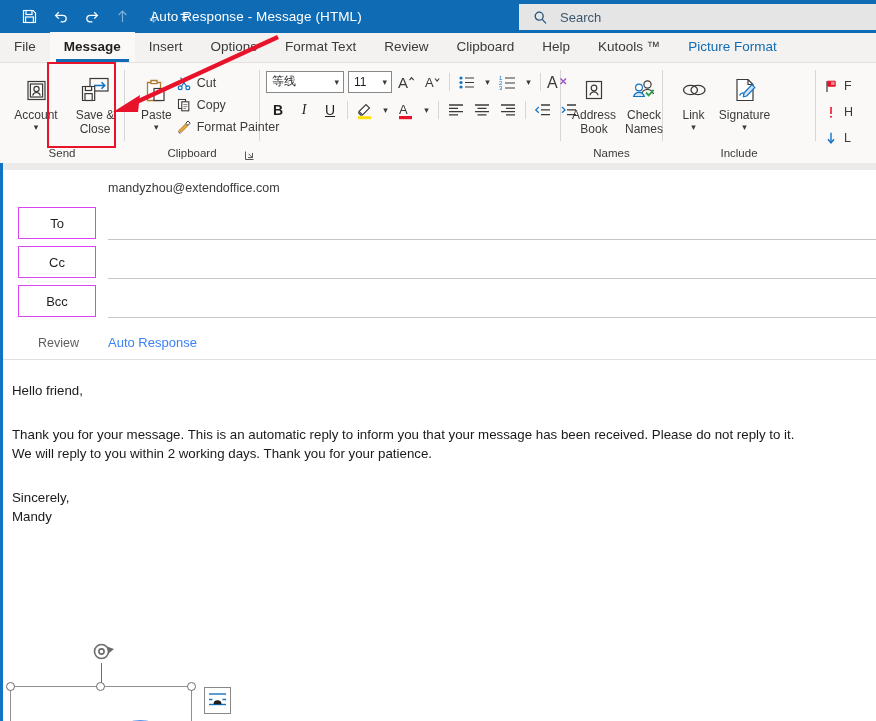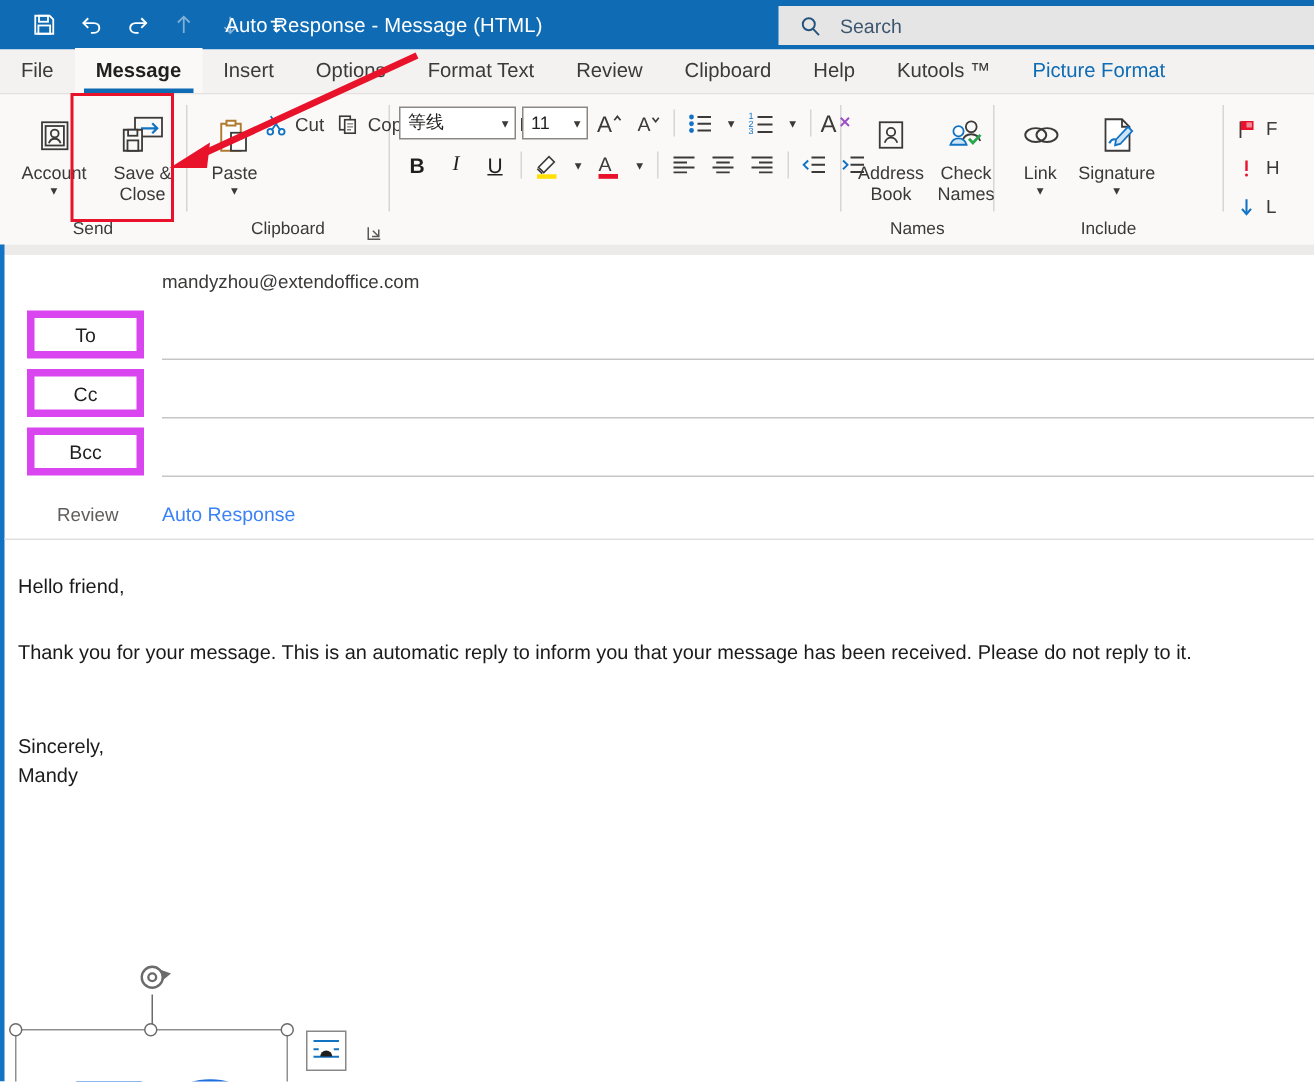--- a/index.html
+++ b/index.html
@@ -74,21 +74,21 @@
   .bigbtn .ico { height: 34px; display: flex; align-items: center; justify-content: center; }
   .bigbtn .lbl {
     font-size: 12px; color: #3b3a39; text-align: center; line-height: 13.5px;
   }
   .bigbtn .caret { font-size: 9px; color: #3b3a39; line-height: 9px; margin-top: -1px; }
 
   .smallbtn {
     display: flex; align-items: center; gap: 5px; height: 22px; padding: 0 4px;
     font-size: 12.5px; color: #3b3a39; white-space: nowrap;
   }
-  .smallcol { display: flex; padding-top: 4px; }
+  .smallcol { display: flex; flex-direction: column; padding-top: 4px; }
 
   
   .bt-row { display: flex; align-items: center; gap: 2px; padding-left: 6px; text-align: right; }
   .bt-row2 { margin-top: 5px; }
   .combo {
     height: 22px; border: 1px solid #8a8886; background: #fff; display: flex;
     align-items: center; justify-content: space-between; padding: 0 4px 0 5px;
     font-size: 12px; color: #201f1e;
   }
   .combo .cv { overflow: hidden; white-space: nowrap; }
@@ -113,21 +113,21 @@
   
   .compose { position: absolute; top: 163px; left: 0; width: 876px; height: 558px; background: #fff; }
   .leftstripe { position: absolute; left: 0; top: 0; width: 3px; height: 558px; background: #1173c4; }
   .hdr-top-line { position: absolute; left: 0; top: 0; width: 876px; height: 7px; background: #edebe9; }
 
   .from-line {
     position: absolute; left: 108px; top: 18px; font-size: 12.5px; color: #3b3a39;
   }
   .fbtn {
     position: absolute; left: 18px; width: 78px; height: 32px;
-    border: 5px solid #d946ef; background: #fff; color: #201f1e;
+    border: 1px solid #d946ef; background: #fff; color: #201f1e;
     font-size: 13px; display: flex; align-items: center; justify-content: center;
   }
   .fline { position: absolute; left: 108px; width: 768px; height: 1px; background: #c8c6c4; }
   .subject-lbl { position: absolute; left: 38px; font-size: 12.5px; color: #605e5c; }
   .subject-val { position: absolute; left: 108px; font-size: 13px; color: #3b82f6; }
   .hdr-div { position: absolute; left: 3px; width: 873px; height: 1px; background: #e1dfdd; }
 
   
   .body-text {
     position: absolute; left: 12px; font-size: 13.3px; color: #1a1a1a; line-height: 19px;
@@ -544,20 +544,21 @@
     <div class="fline" style="top:115px"></div>
     <div class="fbtn" style="top:122px">Bcc</div>
     <div class="fline" style="top:154px"></div>
 
     <div class="subject-lbl" style="top:173px">Review</div>
     <div class="subject-val" style="top:172px">Auto Response</div>
     <div class="hdr-div" style="top:196px"></div>
 
     <div class="body-text" style="top:218px">Hello friend,</div>
     <div class="body-text" style="top:262px">Thank you for your message. This is an automatic reply to inform you that your message has been received. Please do not reply to it.</div>
+    <div class="body-text" style="top:281px">We will reply to you within 2 working days. Thank you for your patience.</div>
     <div class="body-text" style="top:325px">Sincerely,</div>
     <div class="body-text" style="top:344px">Mandy</div>
 
     <div>
       <svg style="position:absolute;left:92px;top:479px;width:24px;height:22px" viewBox="0 0 24 22">
         <circle cx="9.5" cy="9.5" r="7" fill="none" stroke="#6b6b6b" stroke-width="1.6"></circle>
         <circle cx="9.5" cy="9.5" r="2.6" fill="none" stroke="#6b6b6b" stroke-width="1.6"></circle>
         <path d="M15 4.5 L22 7 L16.5 11.5 Z" fill="#6b6b6b"></path>
       </svg>
       <div class="rot-stem" style="left:101px; top:500px; height:23px;"></div>

